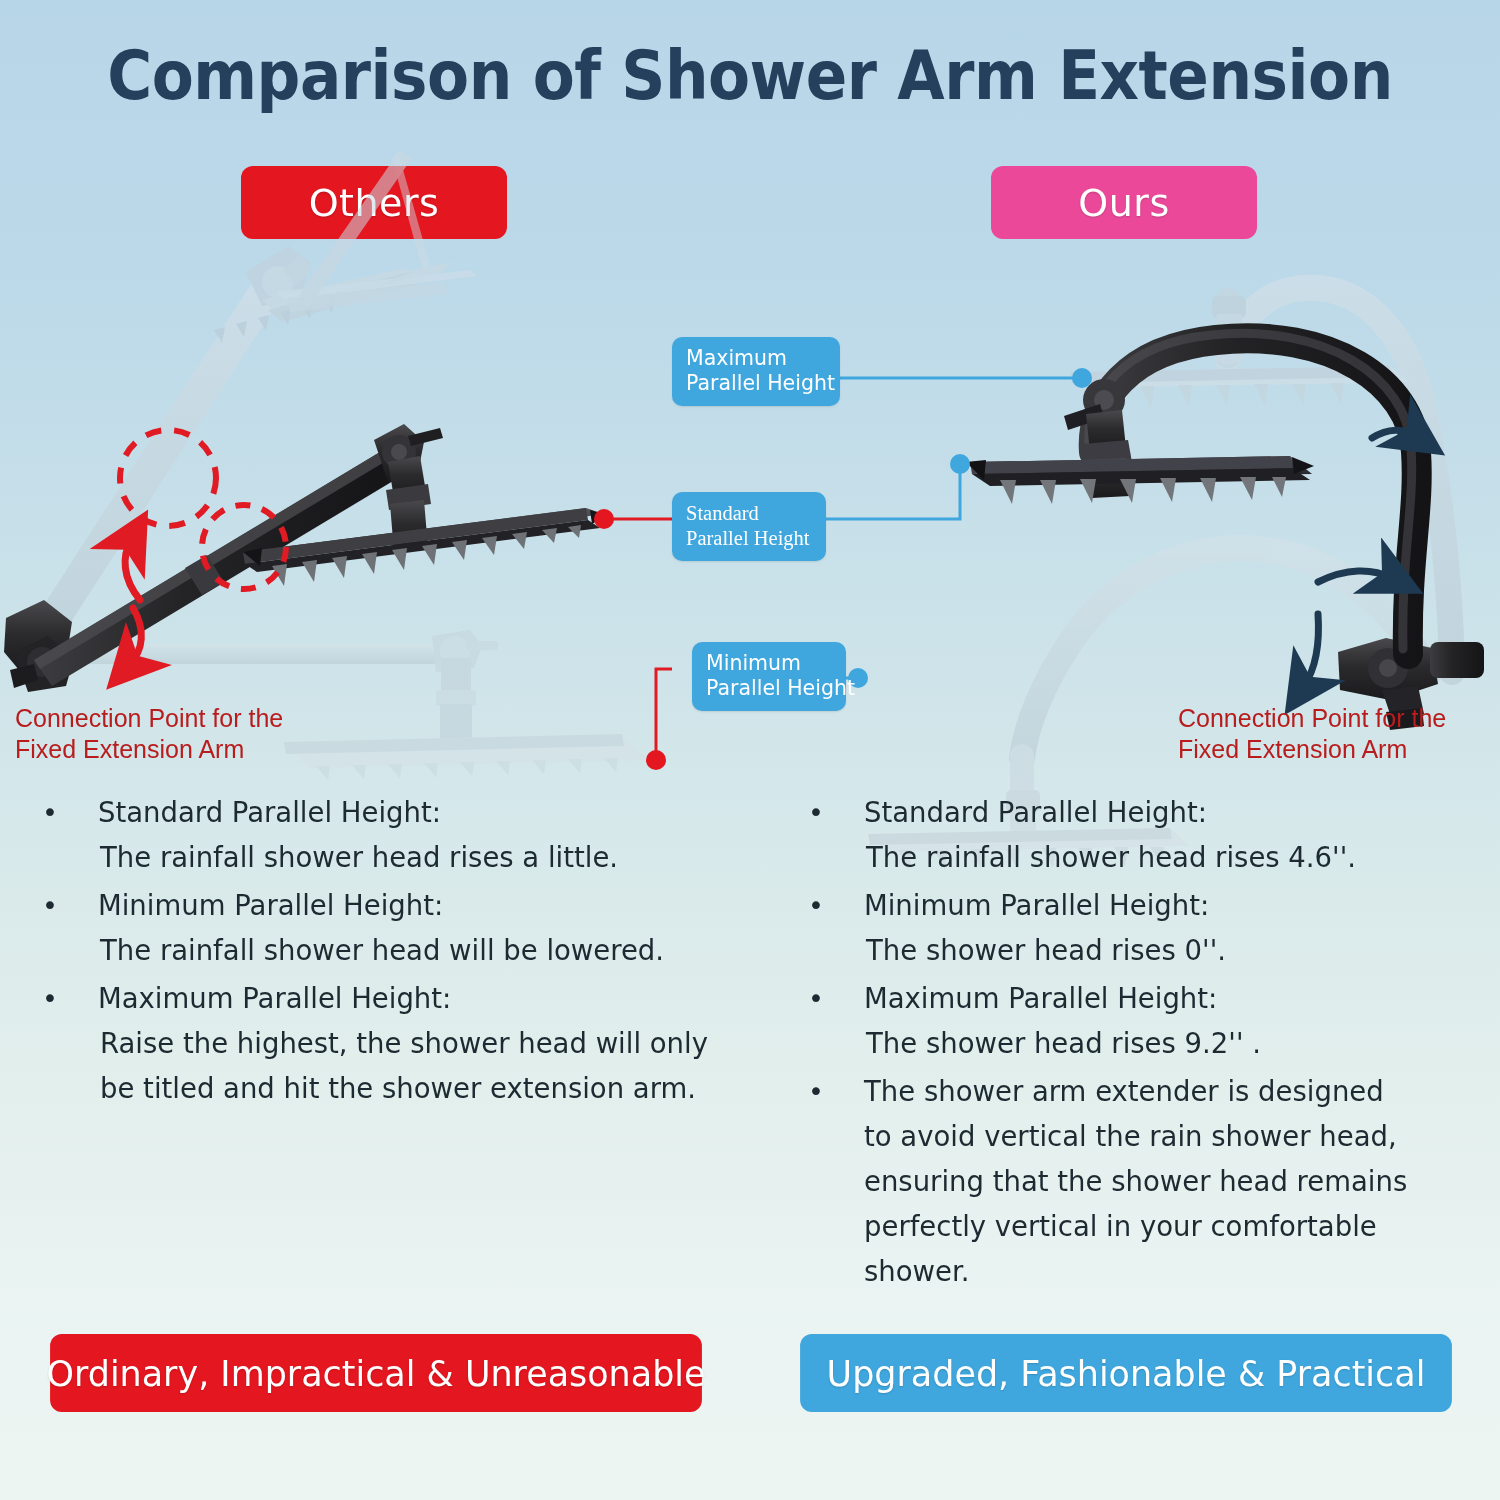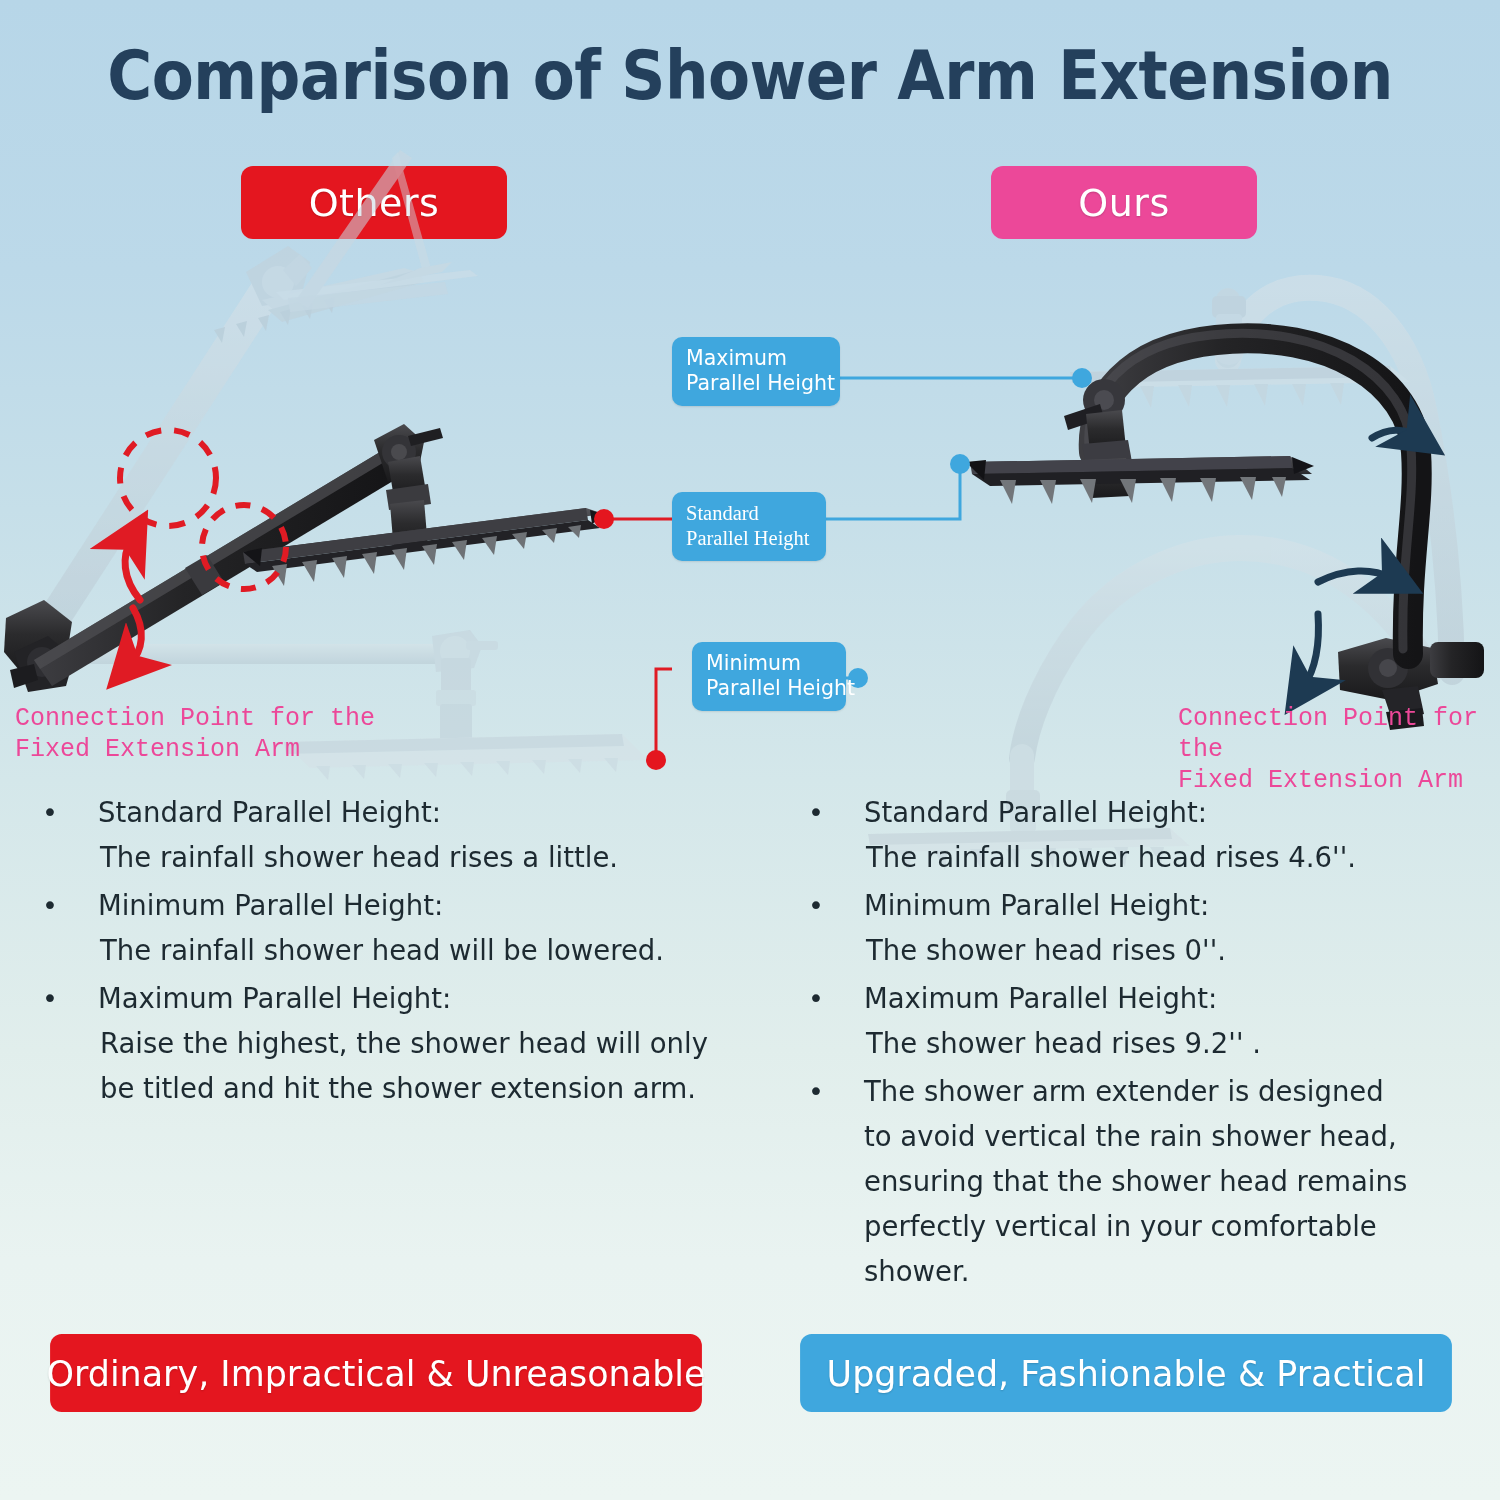--- a/index.html
+++ b/index.html
@@ -65,22 +65,22 @@
   .c-min { left:672px; top:642px; width:154px;margin-left:20px; }
 
   
   .svg-layer{ position:absolute; left:0; top:0; width:1500px; height:1500px; z-index:5; pointer-events:none; }
   .art{ position:absolute; left:0; top:0; width:1500px; height:1500px; z-index:2; }
 
   
   .caption{
     position:absolute;
     font-size:25px; line-height:31px;
-    color:#ec4899;
-    font-family:Liberation Mono, monospace;
+    color:#b91c1c;
+    font-family:Liberation Sans, sans-serif;
     z-index:6;
   }
   .cap-left { left:15px; top:703px; }
   .cap-right{ left:1178px; top:703px; }
 
   
   .col{ position:absolute; z-index:6; }
   .col-left { left:42px;  top:790px; width:700px; }
   .col-right{ left:808px; top:790px; width:640px; }
   .bullet{ display:flex; margin-bottom:3px; }

